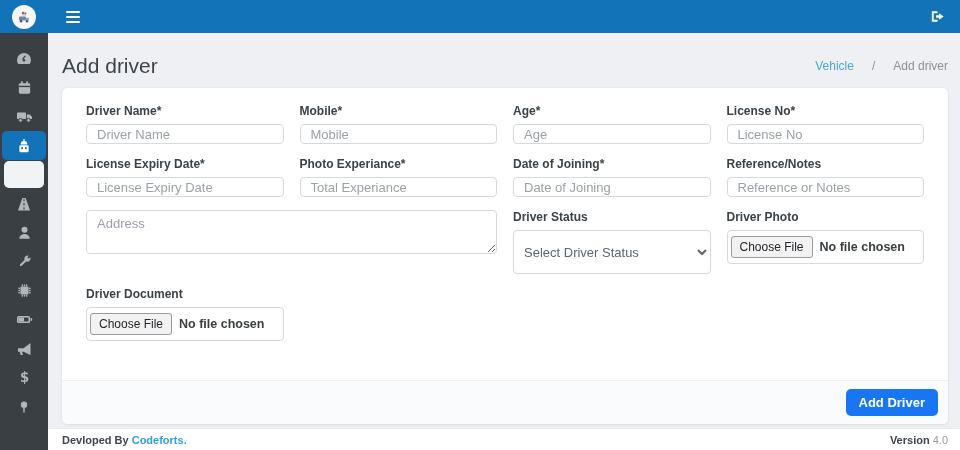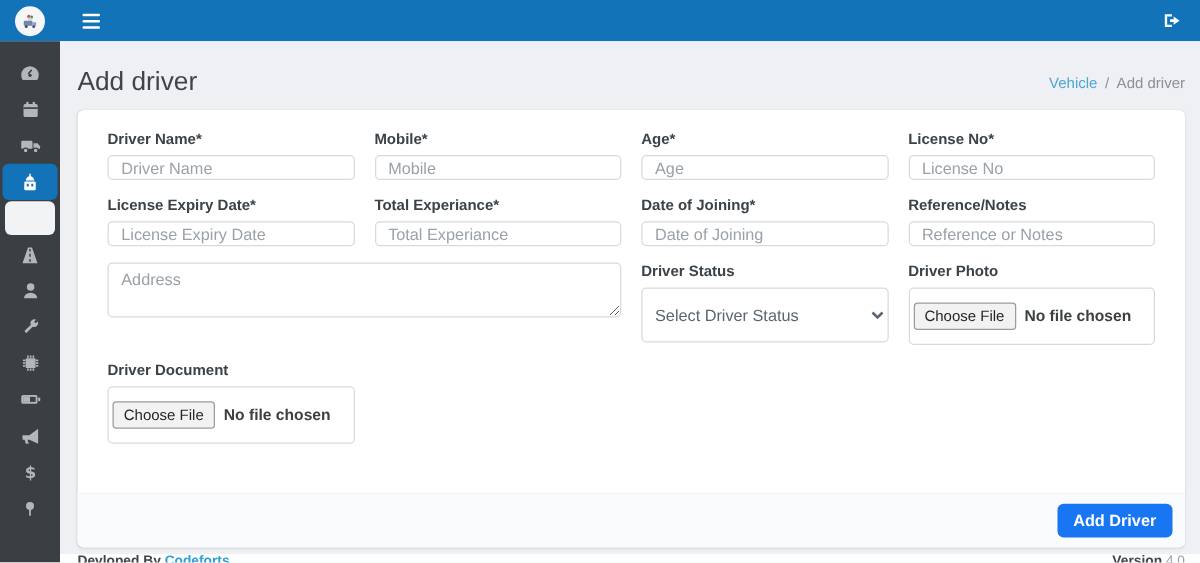--- a/index.html
+++ b/index.html
@@ -21,35 +21,35 @@
   .side-item { width:44px; height:29px; display:flex; align-items:center; justify-content:center; cursor:pointer; flex:0 0 29px; }
   .side-item svg { display:block; }
   .side-item.active { background:#1273b9; border-radius:5px; }
   .blank-tile { width:40px; height:27px; background:#f2f3f4; border-radius:5px; }
 
   
   .main { position:absolute; top:33px; left:48px; right:0; bottom:0; background:#eef0f3; display:flex; flex-direction:column; }
   .content { flex:1; padding:11px 12px 4px 14px; }
   .page-head { height:44px; display:flex; align-items:center; justify-content:space-between; }
   .page-title { font-size:21px; font-weight:400; color:#3d444b; }
-  .breadcrumb { font-size:12px; color:#8b9198; display:flex; gap:6px; align-items:center; }
+  .breadcrumb { font-size:12px; color:#8b9198; display:flex; gap:18px; align-items:center; }
   .breadcrumb a { color:#4ba7d4; text-decoration:none; cursor:pointer; }
 
   
   .card { background:#fff; border-radius:5px; box-shadow:0 0 1px rgba(0,0,0,.14), 0 1px 3px rgba(0,0,0,.07); }
   .card-body { padding:16px 24px 26px; display:grid; grid-template-columns:repeat(4,1fr); column-gap:16px; }
   .field { margin-bottom:13px; }
   .field.span2 { grid-column:span 2; }
   .field label { display:block; font-size:12px; font-weight:700; color:#3b4248; margin-bottom:6px; }
   .tb, .sel, .ta { width:100%; border:1px solid #d6dade; border-radius:4px; font-family:"Liberation Sans", sans-serif; font-size:13px; color:#495057; background:#fff; }
   .tb { height:20px; padding:0 10px; }
   .tb::placeholder, .ta::placeholder { color:#9ba1a8; opacity:1; }
   .ta { height:44px; padding:5px 10px; resize:both; }
   .sel { height:44px; padding:0 6px; color:#5c6670; }
-  .filebox { height:46px; border:1px solid #d6dade; border-radius:4px; display:flex; align-items:center; background:#fff; cursor:pointer; }
+  .filebox { height:34px; border:1px solid #d6dade; border-radius:4px; display:flex; align-items:center; background:#fff; cursor:pointer; }
   .file-btn { margin:3px 0 3px 3px; padding:3px 8px; font-size:12px; color:#23272b; background:#f2f2f2; border:1px solid #9b9b9b; border-radius:3px; white-space:nowrap; cursor:pointer; font-family:"Liberation Sans", sans-serif; }
   .file-status { font-size:12.5px; color:#3c4043; margin-left:7px; white-space:nowrap; overflow:hidden;font-weight:bold; }
   .card-footer { display:flex; justify-content:flex-end; padding:8px 10px; background:#fafbfc; border-top:1px solid #eef0f2; border-radius:0 0 5px 5px; }
   .submit-btn { background:#1876f2; color:#fff; border:none; border-radius:5px; padding:6px 13px; font-size:13px; font-weight:700; font-family:"Liberation Sans", sans-serif; cursor:pointer; }
 
   
   .page-footer { height:26px; background:#fff; border-top:1px solid #e7eaec; display:flex; align-items:center; justify-content:space-between; padding:0 12px 0 14px; font-size:11px; }
   .footer-left { color:#3f454b; font-weight:700; }
   .footer-left a { color:#2f9fd8; text-decoration:none; font-weight:700; cursor:pointer; }
   .footer-right { color:#9aa0a6; }
@@ -223,21 +223,21 @@
           <div class="field">
             <label>License No*</label>
             <input class="tb" type="text" placeholder="License No" style="">
           </div>
 
           <div class="field">
             <label>License Expiry Date*</label>
             <input class="tb" type="text" placeholder="License Expiry Date" style="">
           </div>
           <div class="field">
-            <label>Total Experiance*</label>
+            <label>Photo Experiance*</label>
             <input class="tb" type="text" placeholder="Total Experiance" style="">
           </div>
           <div class="field">
             <label>Date of Joining*</label>
             <input class="tb" type="text" placeholder="Date of Joining" style="">
           </div>
           <div class="field">
             <label>Reference/Notes</label>
             <input class="tb" type="text" placeholder="Reference or Notes" style="">
           </div>

